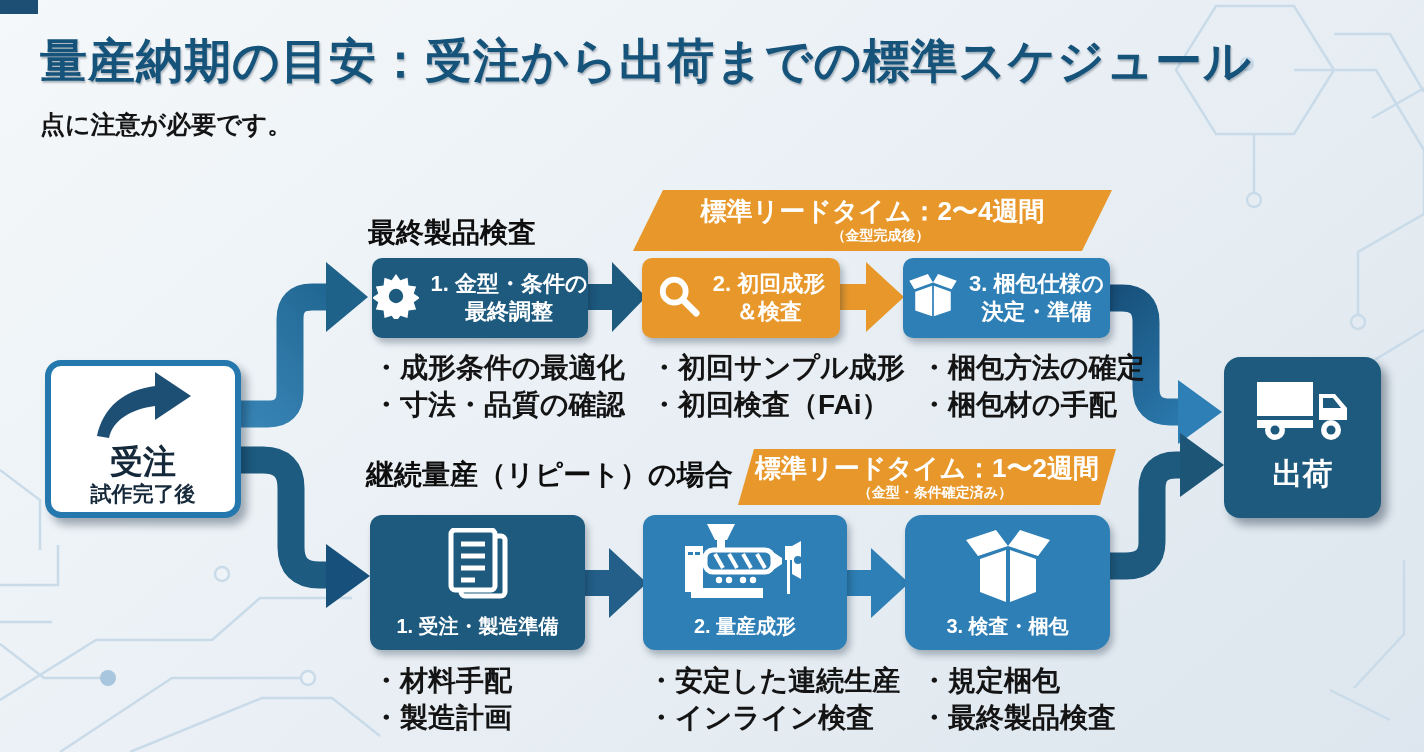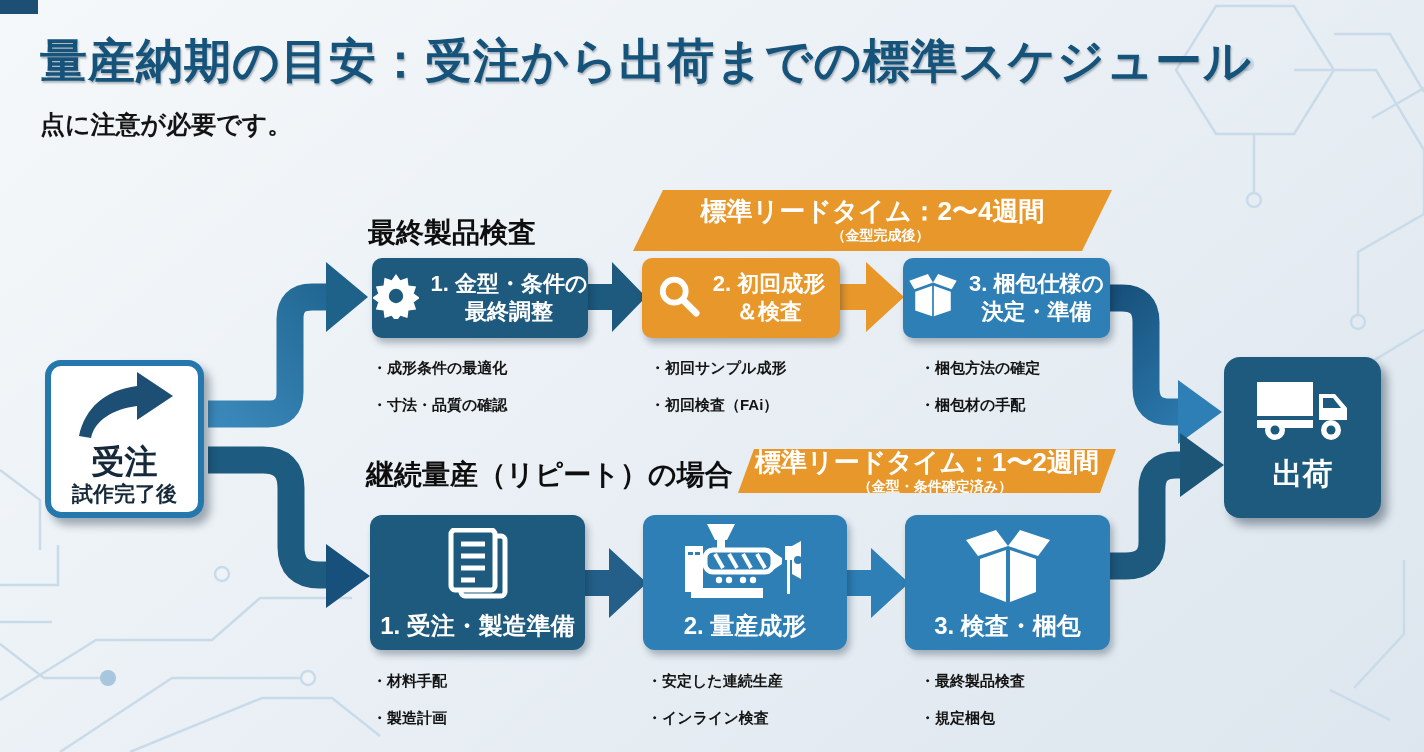--- a/index.html
+++ b/index.html
@@ -18,21 +18,21 @@
     text-shadow:1px 2px 2px rgba(10,30,50,.3);
   }
   .subtitle {
     position:absolute; left:40px; top:106px; font-size:25px; font-weight:bold;
     color:#141414; line-height:37px; white-space:nowrap;
   }
   .corner-chip { position:absolute; left:0; top:0; width:38px; height:14px; background:#1d4e74; }
 
   
   .order-box {
-    position:absolute; left:45px; top:360px; width:159px; height:158px;
+    position:absolute; left:45px; top:360px; width:196px; height:158px;
     background:#ffffff; border:6px solid #2478ad; border-radius:16px;
     box-shadow:6px 7px 9px rgba(10,30,50,.35);
     display:flex; flex-direction:column; align-items:center; justify-content:center;
   }
   .order-box .glyph { margin-bottom:2px; }
   .order-label { font-size:33px; font-weight:bold; color:#16293a; line-height:36px; }
   .order-sub   { font-size:21px; font-weight:bold; color:#16293a; }
 
   .ship-box {
     position:absolute; left:1224px; top:357px; width:157px; height:161px;
@@ -47,21 +47,21 @@
   #label-top    { left:368px; top:214px; }
   #label-bottom { left:366px; top:456px; }
 
   
   .banner {
     position:absolute; background:#e8982b; color:#fff; text-align:center; font-weight:bold;
     display:flex; flex-direction:column; align-items:center; justify-content:center;
   }
   #banner-top    { left:633px; top:190px; width:479px; height:61px;
                    clip-path:polygon(30px 0,100% 0,calc(100% - 30px) 100%,0 100%); }
-  #banner-bottom { left:738px; top:449px; width:378px; height:44px;
+  #banner-bottom { left:738px; top:449px; width:378px; height:56px;
                    clip-path:polygon(16px 0,100% 0,calc(100% - 16px) 100%,0 100%); }
   .banner .l1 { font-size:26px; line-height:30px; }
   .banner .l2 { font-size:14px; line-height:19px;margin-left:16px; }
 
   
   .stepbox {
     position:absolute; top:258px; height:80px; border-radius:10px;
     display:flex; align-items:center; justify-content:center; gap:12px;
     color:#fff; font-weight:bold; box-shadow:3px 5px 7px rgba(10,30,50,.3);
   }
@@ -72,26 +72,26 @@
 
   
   .bstep {
     position:absolute; top:515px; height:135px; border-radius:12px;
     display:flex; flex-direction:column; align-items:center; justify-content:flex-end;
     padding-bottom:10px; color:#fff; font-weight:bold;
     box-shadow:3px 5px 7px rgba(10,30,50,.3);
   }
   #b1 { left:370px; width:215px; background:#1d5a7e; }
   #b2 { left:643px; width:204px; background:#2e7fb5; }
-  #b3 { left:905px; width:205px; background:#2e7fb5; }
+  #b3 { left:905px; width:205px; background:#2e7fb5;border-radius:17px; }
   .bstep .icon { flex:1; display:flex; align-items:center; justify-content:center; }
-  .bstep .txt  { font-size:24px; line-height:28px; }
-
-  
-  .bullets { position:absolute; font-size:15px; font-weight:bold; color:#141414; line-height:37px; white-space:nowrap; }
+  .bstep .txt  { font-size:20px; line-height:28px; }
+
+  
+  .bullets { position:absolute; font-size:28px; font-weight:bold; color:#141414; line-height:37px; white-space:nowrap; }
   #bl-t1 { left:372px; top:349px; }
   #bl-t2 { left:650px; top:349px; }
   #bl-t3 { left:920px; top:349px; }
   #bl-b1 { left:372px; top:662px; }
   #bl-b2 { left:647px; top:662px; }
   #bl-b3 { left:920px; top:662px; }
 </style>
 </head>
 <body>
 
@@ -297,22 +297,22 @@
 
   <div class="bullets" id="bl-b1">
     <div>・材料手配</div>
     <div>・製造計画</div>
   </div>
   <div class="bullets" id="bl-b2">
     <div>・安定した連続生産</div>
     <div>・インライン検査</div>
   </div>
   <div class="bullets" id="bl-b3">
+    <div>・規定梱包</div>
     <div>・最終製品検査</div>
-    <div>・規定梱包</div>
   </div>
 
   <div class="ship-box">
     <span>
       <svg width="96" height="62" viewBox="0 0 96 62">
         <rect x="2" y="2" width="56" height="34" fill="#fff"></rect>
         <rect x="2" y="40" width="56" height="8" fill="#fff"></rect>
         <path d="M64,14 h16 l12,14 v12 h-28 z" fill="#fff"></path>
         <circle cx="20" cy="50" r="10" fill="#fff"></circle>
           <circle cx="20" cy="50" r="4.5" fill="#1d5a7e"></circle>

